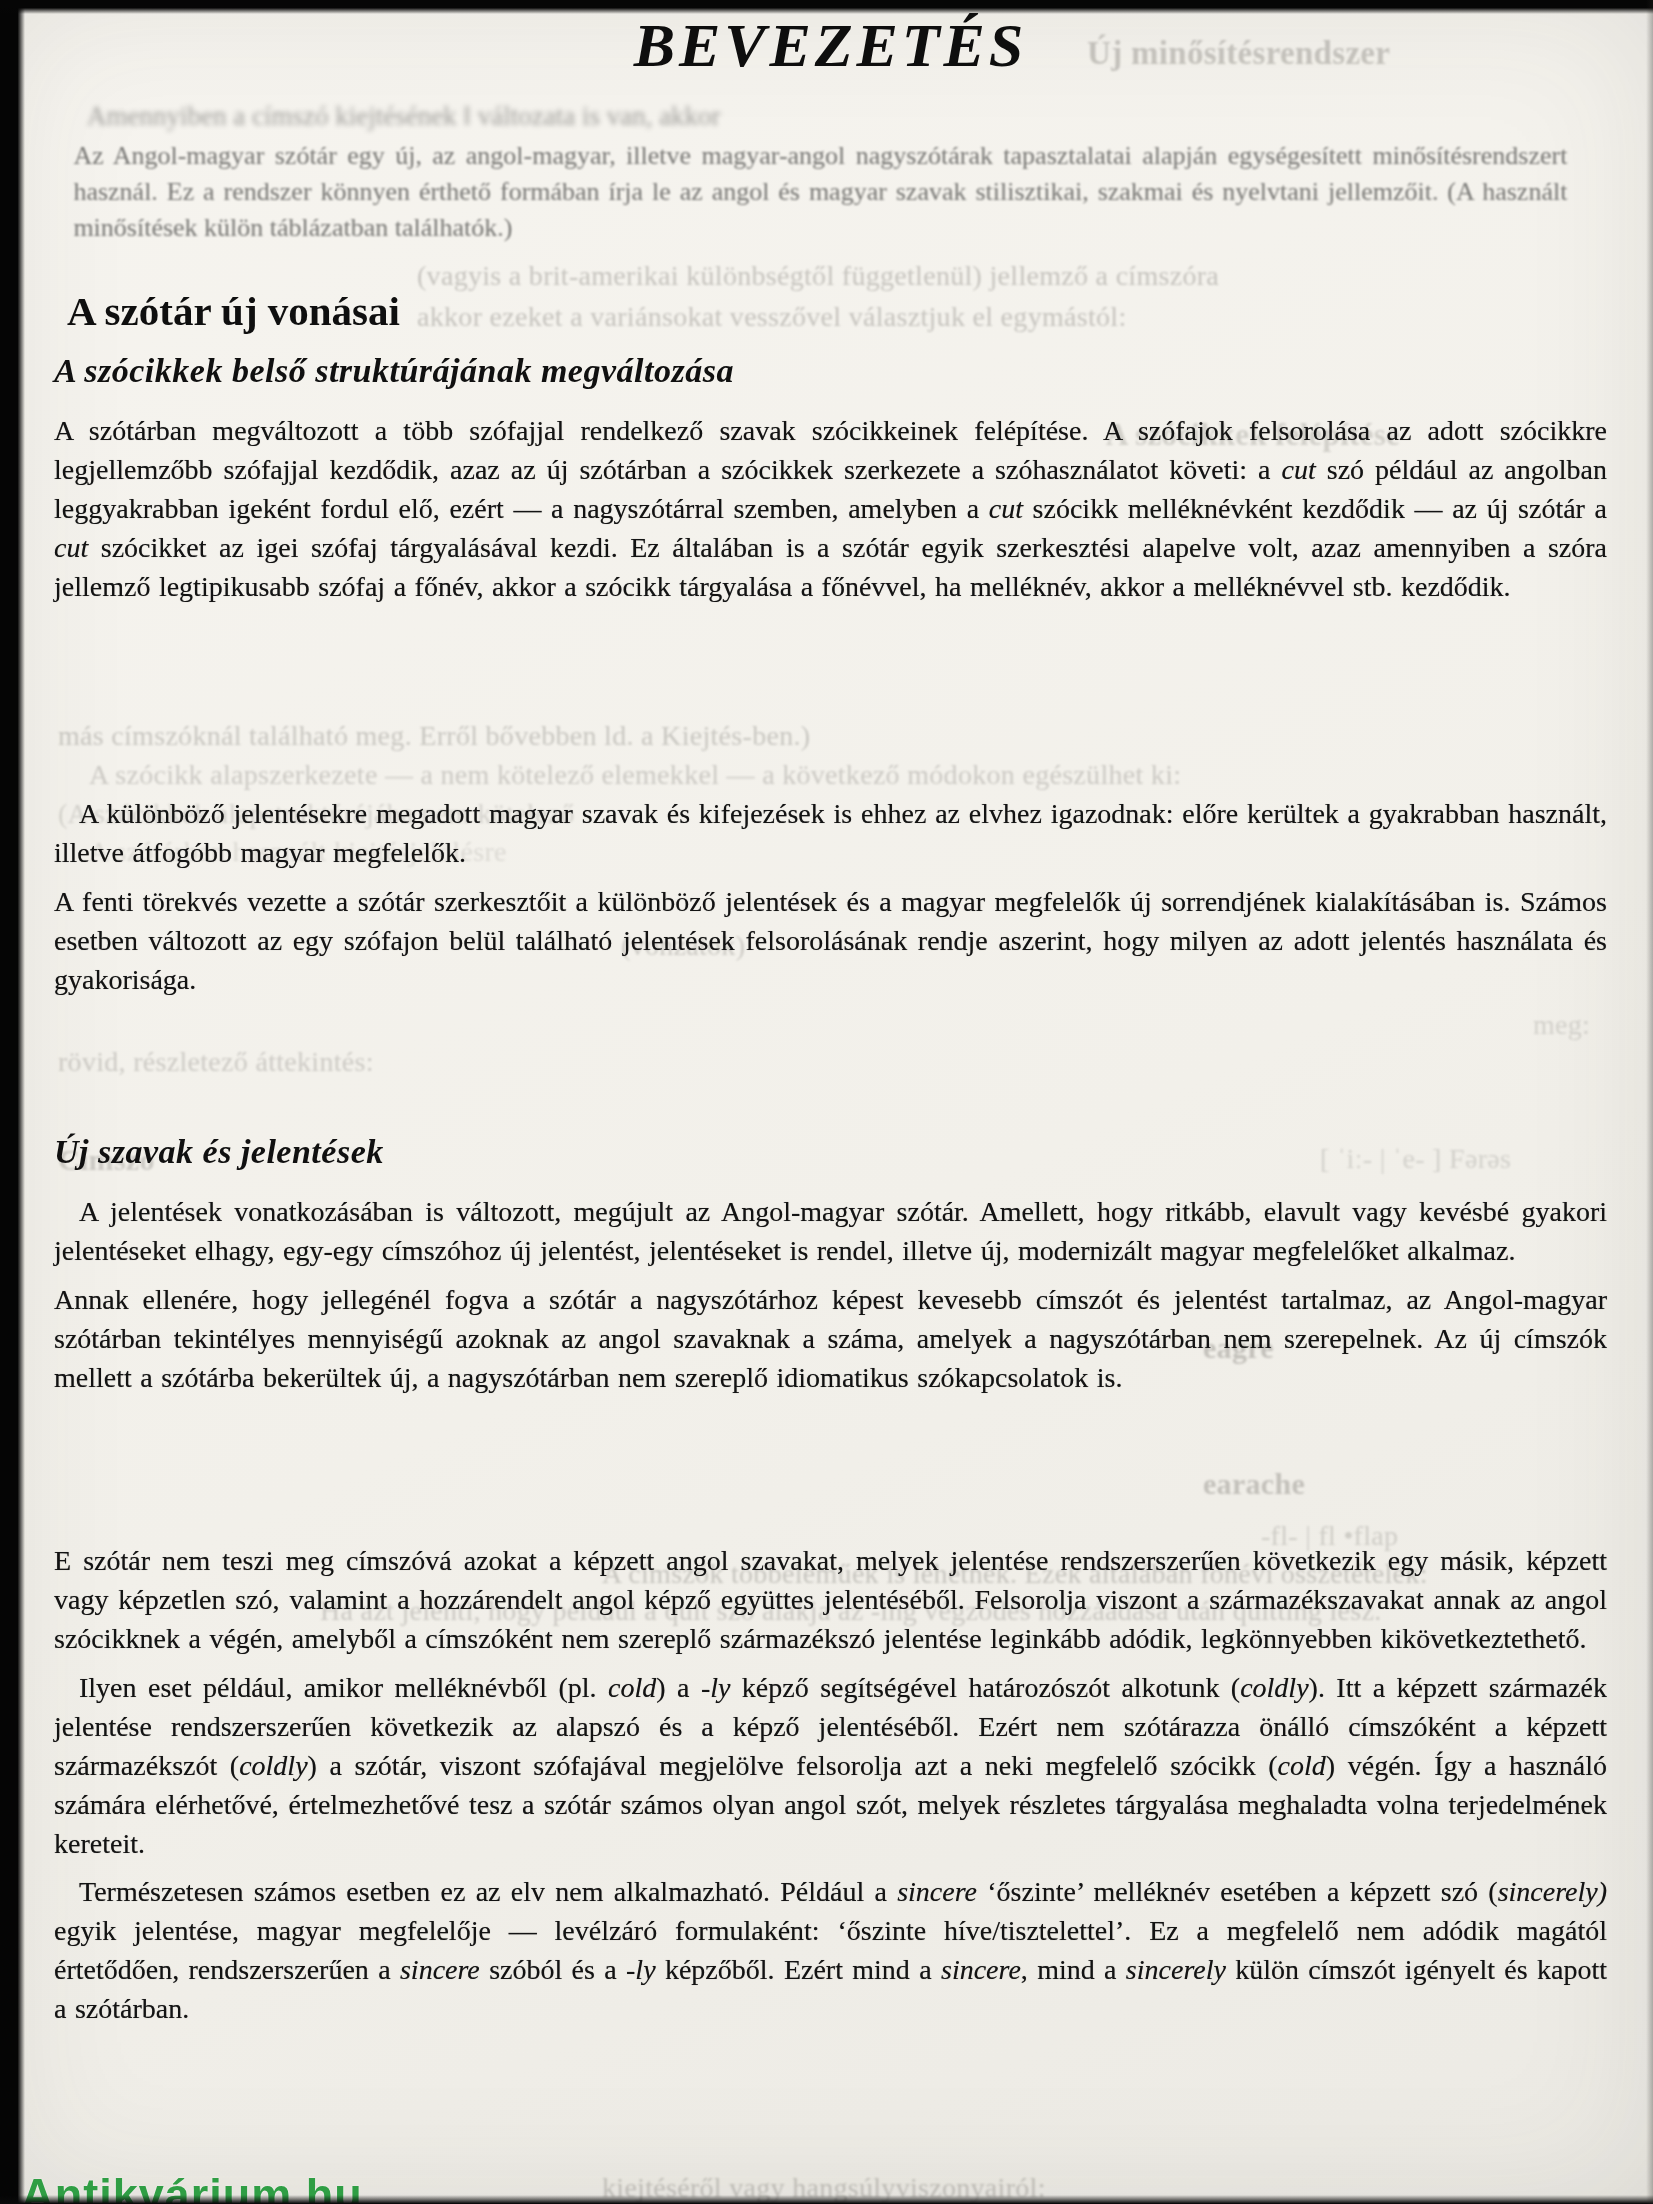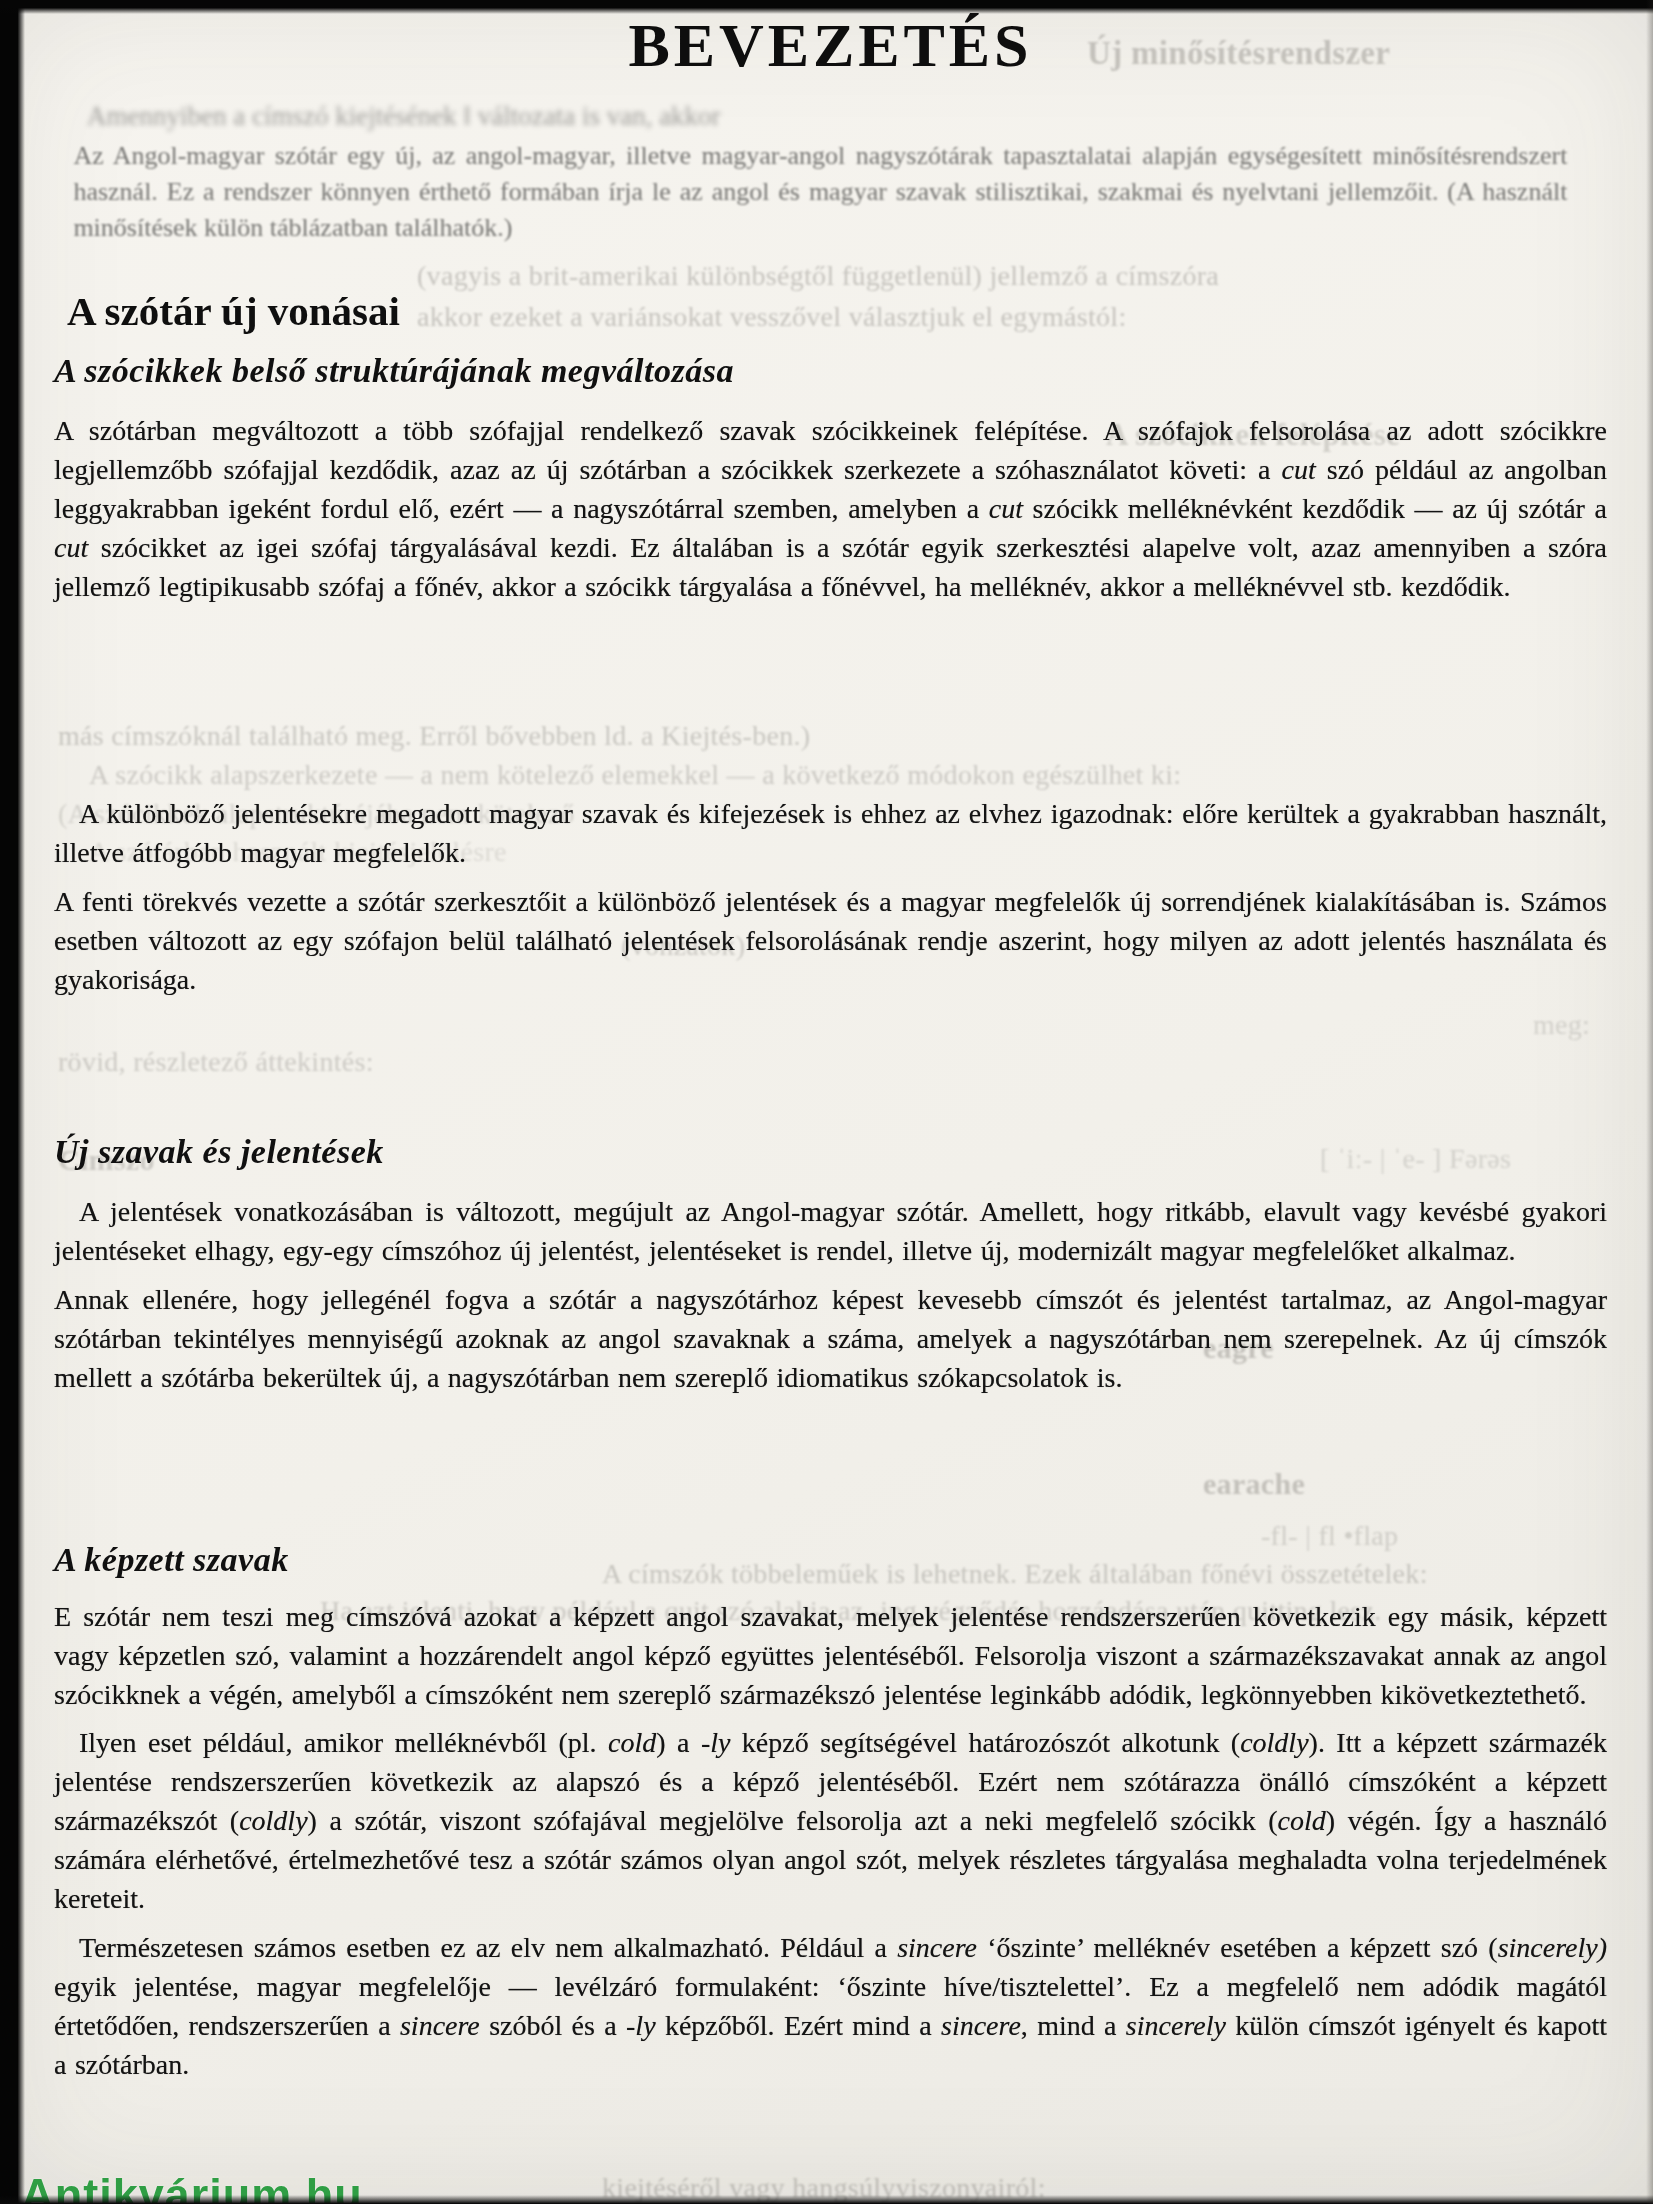--- a/index.html
+++ b/index.html
@@ -26,20 +26,21 @@
   #ghost-layer { position:absolute; inset:0; z-index:1; filter: blur(1.3px); }
   .ghost { position:absolute; color:#5c5a55; white-space:nowrap; letter-spacing:0.3px; }
   .ghost.b { font-weight:bold; }
 
   .content { position:absolute; left:54px; width:1553px; top:0; z-index:2; color:var(--ink, #141414); }
 
   h1.title {
     position:absolute; top:9.7px; left:0; width:100%; margin:0;
     text-align:center; font-size:62px; font-weight:700; letter-spacing:3.9px;
     color:#0e0e0e;
+    font-style:italic;
   }
 
   .faded { position:absolute; top:101px; left:19.4px; width:1494px; color:#4a4a48; }
   .faded .blurline {
     margin:0 0 5.8px 13.6px; font-size:27px; filter:blur(2.5px); opacity:0.5; white-space:nowrap;
   }
   .faded .blurpara {
     margin:0; font-size:26px; line-height:36px; text-align:justify;
     filter:blur(1.1px); opacity:0.74;
   }
@@ -124,21 +125,20 @@
       <p class="body"><span>A fenti törekvés vezette a szótár szerkesztőit a különböző jelentések és a magyar megfelelők új sorrendjének kialakításában is. Számos esetben változott az egy szófajon belül található jelentések felsorolásának rendje aszerint, hogy milyen az adott jelentés használata és gyakorisága.</span></p>
     </section>
 
     <section class="sec sec-c">
       <h3>Új szavak és jelentések</h3>
       <p class="body indent"><span>A jelentések vonatkozásában is változott, megújult az Angol-magyar szótár. Amellett, hogy ritkább, elavult vagy kevésbé gyakori jelentéseket elhagy, egy-egy címszóhoz új jelentést, jelentéseket is rendel, illetve új, modernizált magyar megfelelőket alkalmaz.</span></p>
       <p class="body"><span>Annak ellenére, hogy jellegénél fogva a szótár a nagyszótárhoz képest kevesebb címszót és jelentést tartalmaz, az Angol-magyar szótárban tekintélyes mennyiségű azoknak az angol szavaknak a száma, amelyek a nagyszótárban nem szerepelnek. Az új címszók mellett a szótárba bekerültek új, a nagyszótárban nem szereplő idiomatikus szókapcsolatok is.</span></p>
     </section>
 
     <section class="sec sec-d">
-      <h3>A képzett szavak</h3>
       <p class="body"><span>E szótár nem teszi meg címszóvá azokat a képzett angol szavakat, melyek jelentése rendszerszerűen következik egy másik, képzett vagy képzetlen szó, valamint a hozzárendelt angol képző együttes jelentéséből. Felsorolja viszont a származékszavakat annak az angol szócikknek a végén, amelyből a címszóként nem szereplő származékszó jelentése leginkább adódik, legkönnyebben kikövetkeztethető.</span></p>
       <p class="body indent"><span>Ilyen eset például, amikor melléknévből (pl. </span><em>cold</em><span>) a </span><em>-ly</em><span> képző segítségével határozószót alkotunk (</span><em>coldly</em><span>). Itt a képzett származék jelentése rendszerszerűen következik az alapszó és a képző jelentéséből. Ezért nem szótárazza önálló címszóként a képzett származékszót (</span><em>coldly</em><span>) a szótár, viszont szófajával megjelölve felsorolja azt a neki megfelelő szócikk (</span><em>cold</em><span>) végén. Így a használó számára elérhetővé, értelmezhetővé tesz a szótár számos olyan angol szót, melyek részletes tárgyalása meghaladta volna terjedelmének kereteit.</span></p>
       <p class="body indent"><span>Természetesen számos esetben ez az elv nem alkalmazható. Például a </span><em>sincere</em><span> ‘őszinte’ melléknév esetében a képzett szó (</span><em>sincerely)</em><span> egyik jelentése, magyar megfelelője — levélzáró formulaként: ‘őszinte híve/tisztelettel’. Ez a megfelelő nem adódik magától értetődően, rendszerszerűen a </span><em>sincere</em><span> szóból és a </span><em>-ly</em><span> képzőből. Ezért mind a </span><em>sincere</em><span>, mind a </span><em>sincerely</em><span> külön címszót igényelt és kapott a szótárban.</span></p>
     </section>
 
   </div>
 
   <div class="watermark">Antikvárium.hu</div>
 
   <div class="edge-left"></div>

